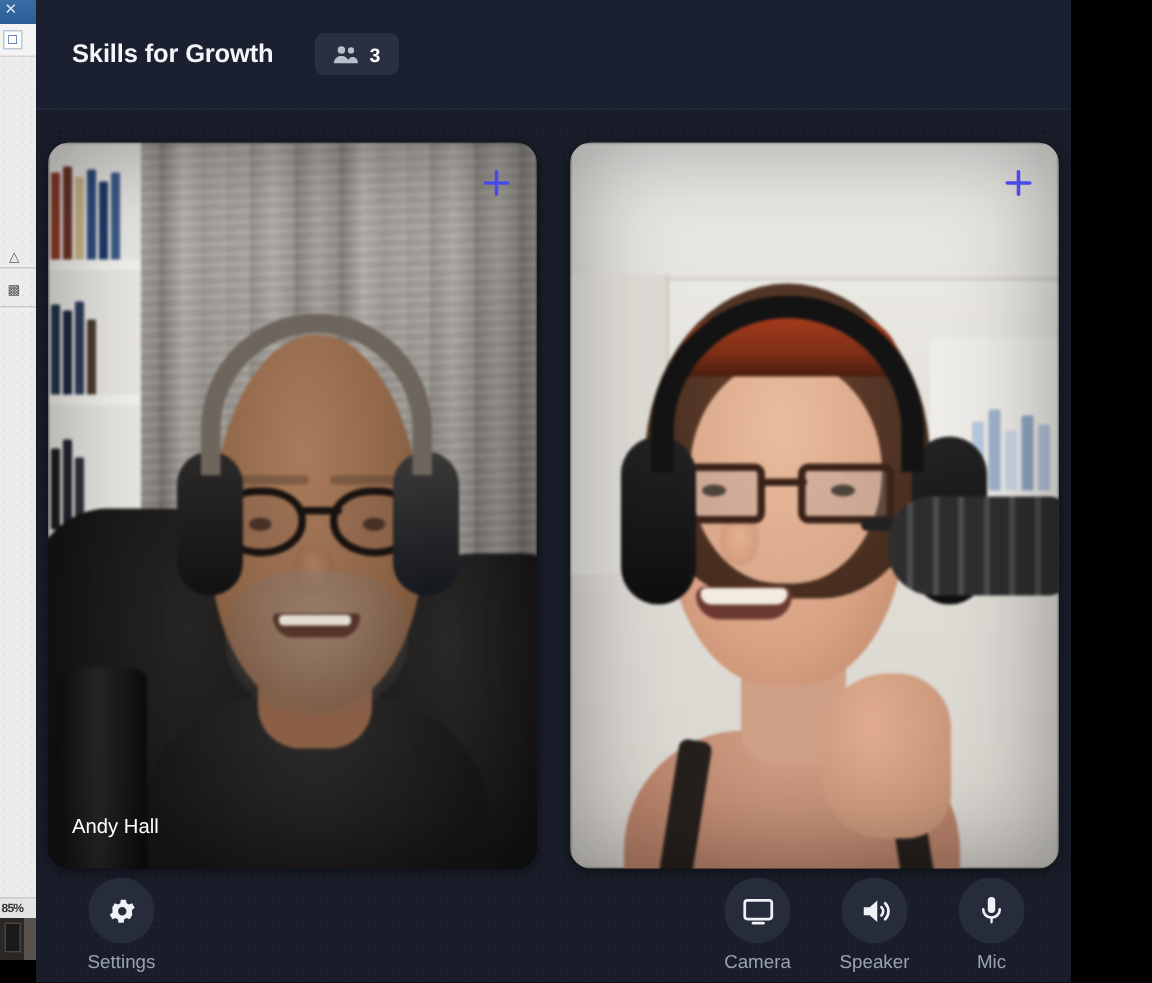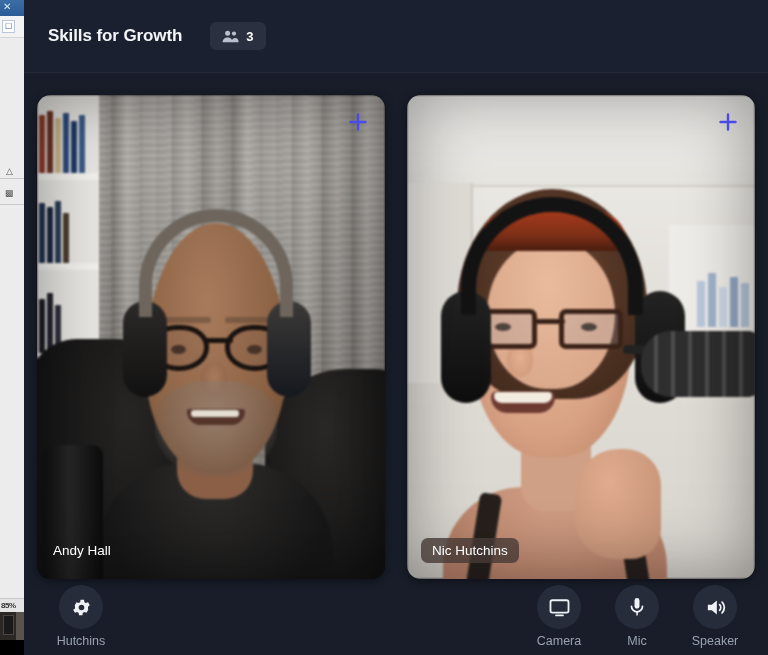--- a/index.html
+++ b/index.html
@@ -67,21 +67,21 @@
     background: #5a524c;
   }
   .bgwin-footer {
     position: absolute; left: 0; top: 640px; width: 24px; height: 15px;
     background: #000;
   }
 
   
   #app {
     position: absolute; left: 24px; top: 0;
-    width: 744px; height: 655px;
+    width: 690px; height: 655px;
     background: #181d29;
     background-image: radial-gradient(circle, rgba(255,255,255,0.018) 0.5px, transparent 0.6px);
     background-size: 4px 4px;
     display: flex; flex-direction: column;
   }
 
   
   #header {
     position: relative;
     height: 73px; flex: 0 0 73px;
@@ -563,67 +563,66 @@
         </div>
         <div class="vignette"></div>
       </div>
 
       <div class="add-btn">
         <svg width="18" height="18" viewBox="0 0 18 18">
           <path d="M9 1.5 V16.5 M1.5 9 H16.5" stroke="#4a4ae8" stroke-width="2.4" stroke-linecap="round"></path>
         </svg>
       </div>
 
-      <div class="name-tag chip">Nic Hutchins</div>
     </div>
 
   </div>
 
   <div id="footer">
 
     <div class="ctrl">
       <div class="ctrl-circle">
         <svg width="21" height="21" viewBox="0 0 24 24" fill="#eef1f6">
           <path d="M19.4 13a7.6 7.6 0 0 0 0-2l2.1-1.6-2-3.5-2.5 1a7.6 7.6 0 0 0-1.7-1l-.4-2.7h-4l-.4 2.7c-.6.2-1.2.6-1.7 1l-2.5-1-2 3.5L4.6 11a7.6 7.6 0 0 0 0 2l-2.1 1.6 2 3.5 2.5-1c.5.4 1.1.8 1.7 1l.4 2.7h4l.4-2.7c.6-.2 1.2-.6 1.7-1l2.5 1 2-3.5zM12 15.2A3.2 3.2 0 1 1 12 8.8a3.2 3.2 0 0 1 0 6.4z"></path>
         </svg>
       </div>
-      <div class="ctrl-label">Hutchins</div>
+      <div class="ctrl-label">Settings</div>
     </div>
 
     <div id="footer-right">
 
       <div class="ctrl">
         <div class="ctrl-circle">
           <svg width="23" height="23" viewBox="0 0 24 24" fill="none" stroke="#eef1f6" stroke-width="1.9">
             <rect x="2.6" y="4.4" width="18.8" height="13" rx="1.9"></rect>
             <path d="M8.4 20.3h7.2" stroke-linecap="round"></path>
           </svg>
         </div>
         <div class="ctrl-label">Camera</div>
+      </div>
+
+      <div class="ctrl">
+        <div class="ctrl-circle">
+          <svg width="23" height="23" viewBox="0 0 24 24">
+            <path d="M4 9.2h4.1L13.4 4.6v14.8L8.1 14.8H4z" fill="#eef1f6"></path>
+            <path d="M16.3 9.1a4.2 4.2 0 0 1 0 5.8" fill="none" stroke="#eef1f6" stroke-width="1.9" stroke-linecap="round"></path>
+            <path d="M18.9 6.4a8 8 0 0 1 0 11.2" fill="none" stroke="#eef1f6" stroke-width="1.9" stroke-linecap="round"></path>
+          </svg>
+        </div>
+        <div class="ctrl-label">Speaker</div>
       </div>
 
       <div class="ctrl">
         <div class="ctrl-circle">
           <svg width="22" height="22" viewBox="0 0 24 24" fill="#eef1f6">
             <rect x="9.3" y="2.2" width="5.4" height="11.6" rx="2.7"></rect>
             <path d="M6 11.2a6 6 0 0 0 12 0" fill="none" stroke="#eef1f6" stroke-width="1.9" stroke-linecap="round"></path>
             <rect x="11.2" y="17" width="1.7" height="4.4" rx="0.8"></rect>
           </svg>
         </div>
         <div class="ctrl-label">Mic</div>
       </div>
 
-      <div class="ctrl">
-        <div class="ctrl-circle">
-          <svg width="23" height="23" viewBox="0 0 24 24">
-            <path d="M4 9.2h4.1L13.4 4.6v14.8L8.1 14.8H4z" fill="#eef1f6"></path>
-            <path d="M16.3 9.1a4.2 4.2 0 0 1 0 5.8" fill="none" stroke="#eef1f6" stroke-width="1.9" stroke-linecap="round"></path>
-            <path d="M18.9 6.4a8 8 0 0 1 0 11.2" fill="none" stroke="#eef1f6" stroke-width="1.9" stroke-linecap="round"></path>
-          </svg>
-        </div>
-        <div class="ctrl-label">Speaker</div>
-      </div>
-
 
     </div>
   </div>
 
 </div>
 
 </body></html>

